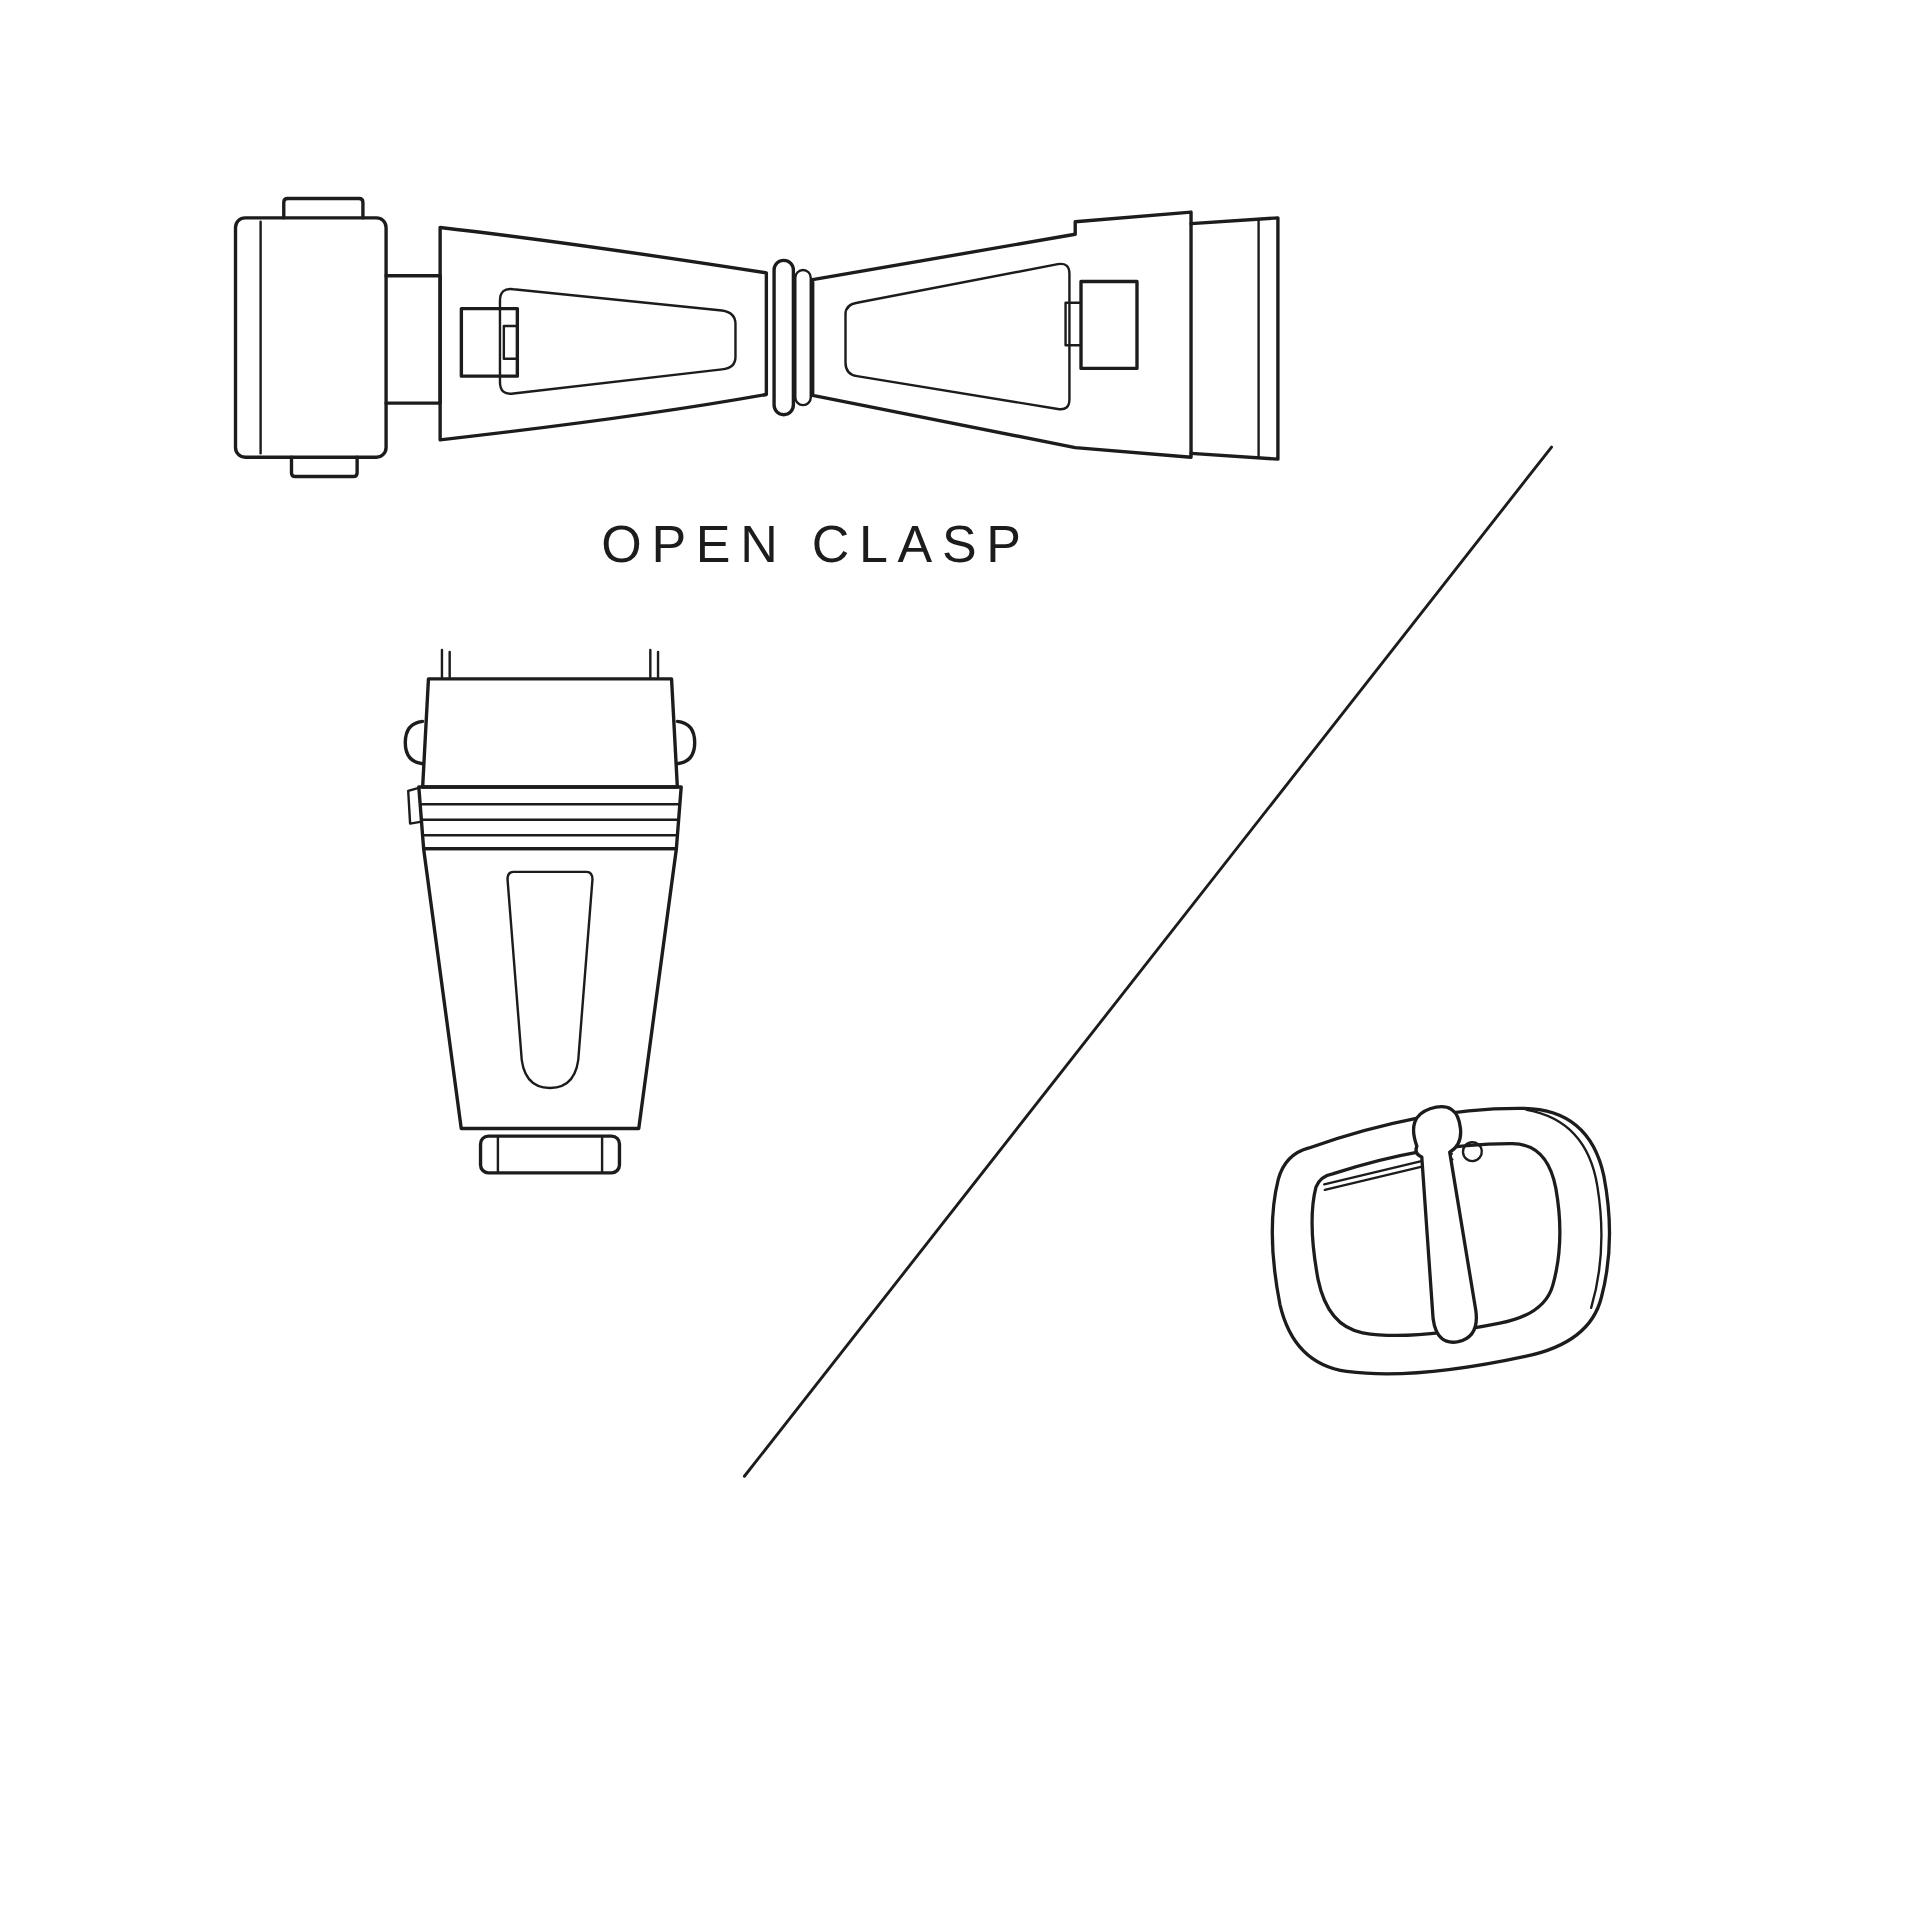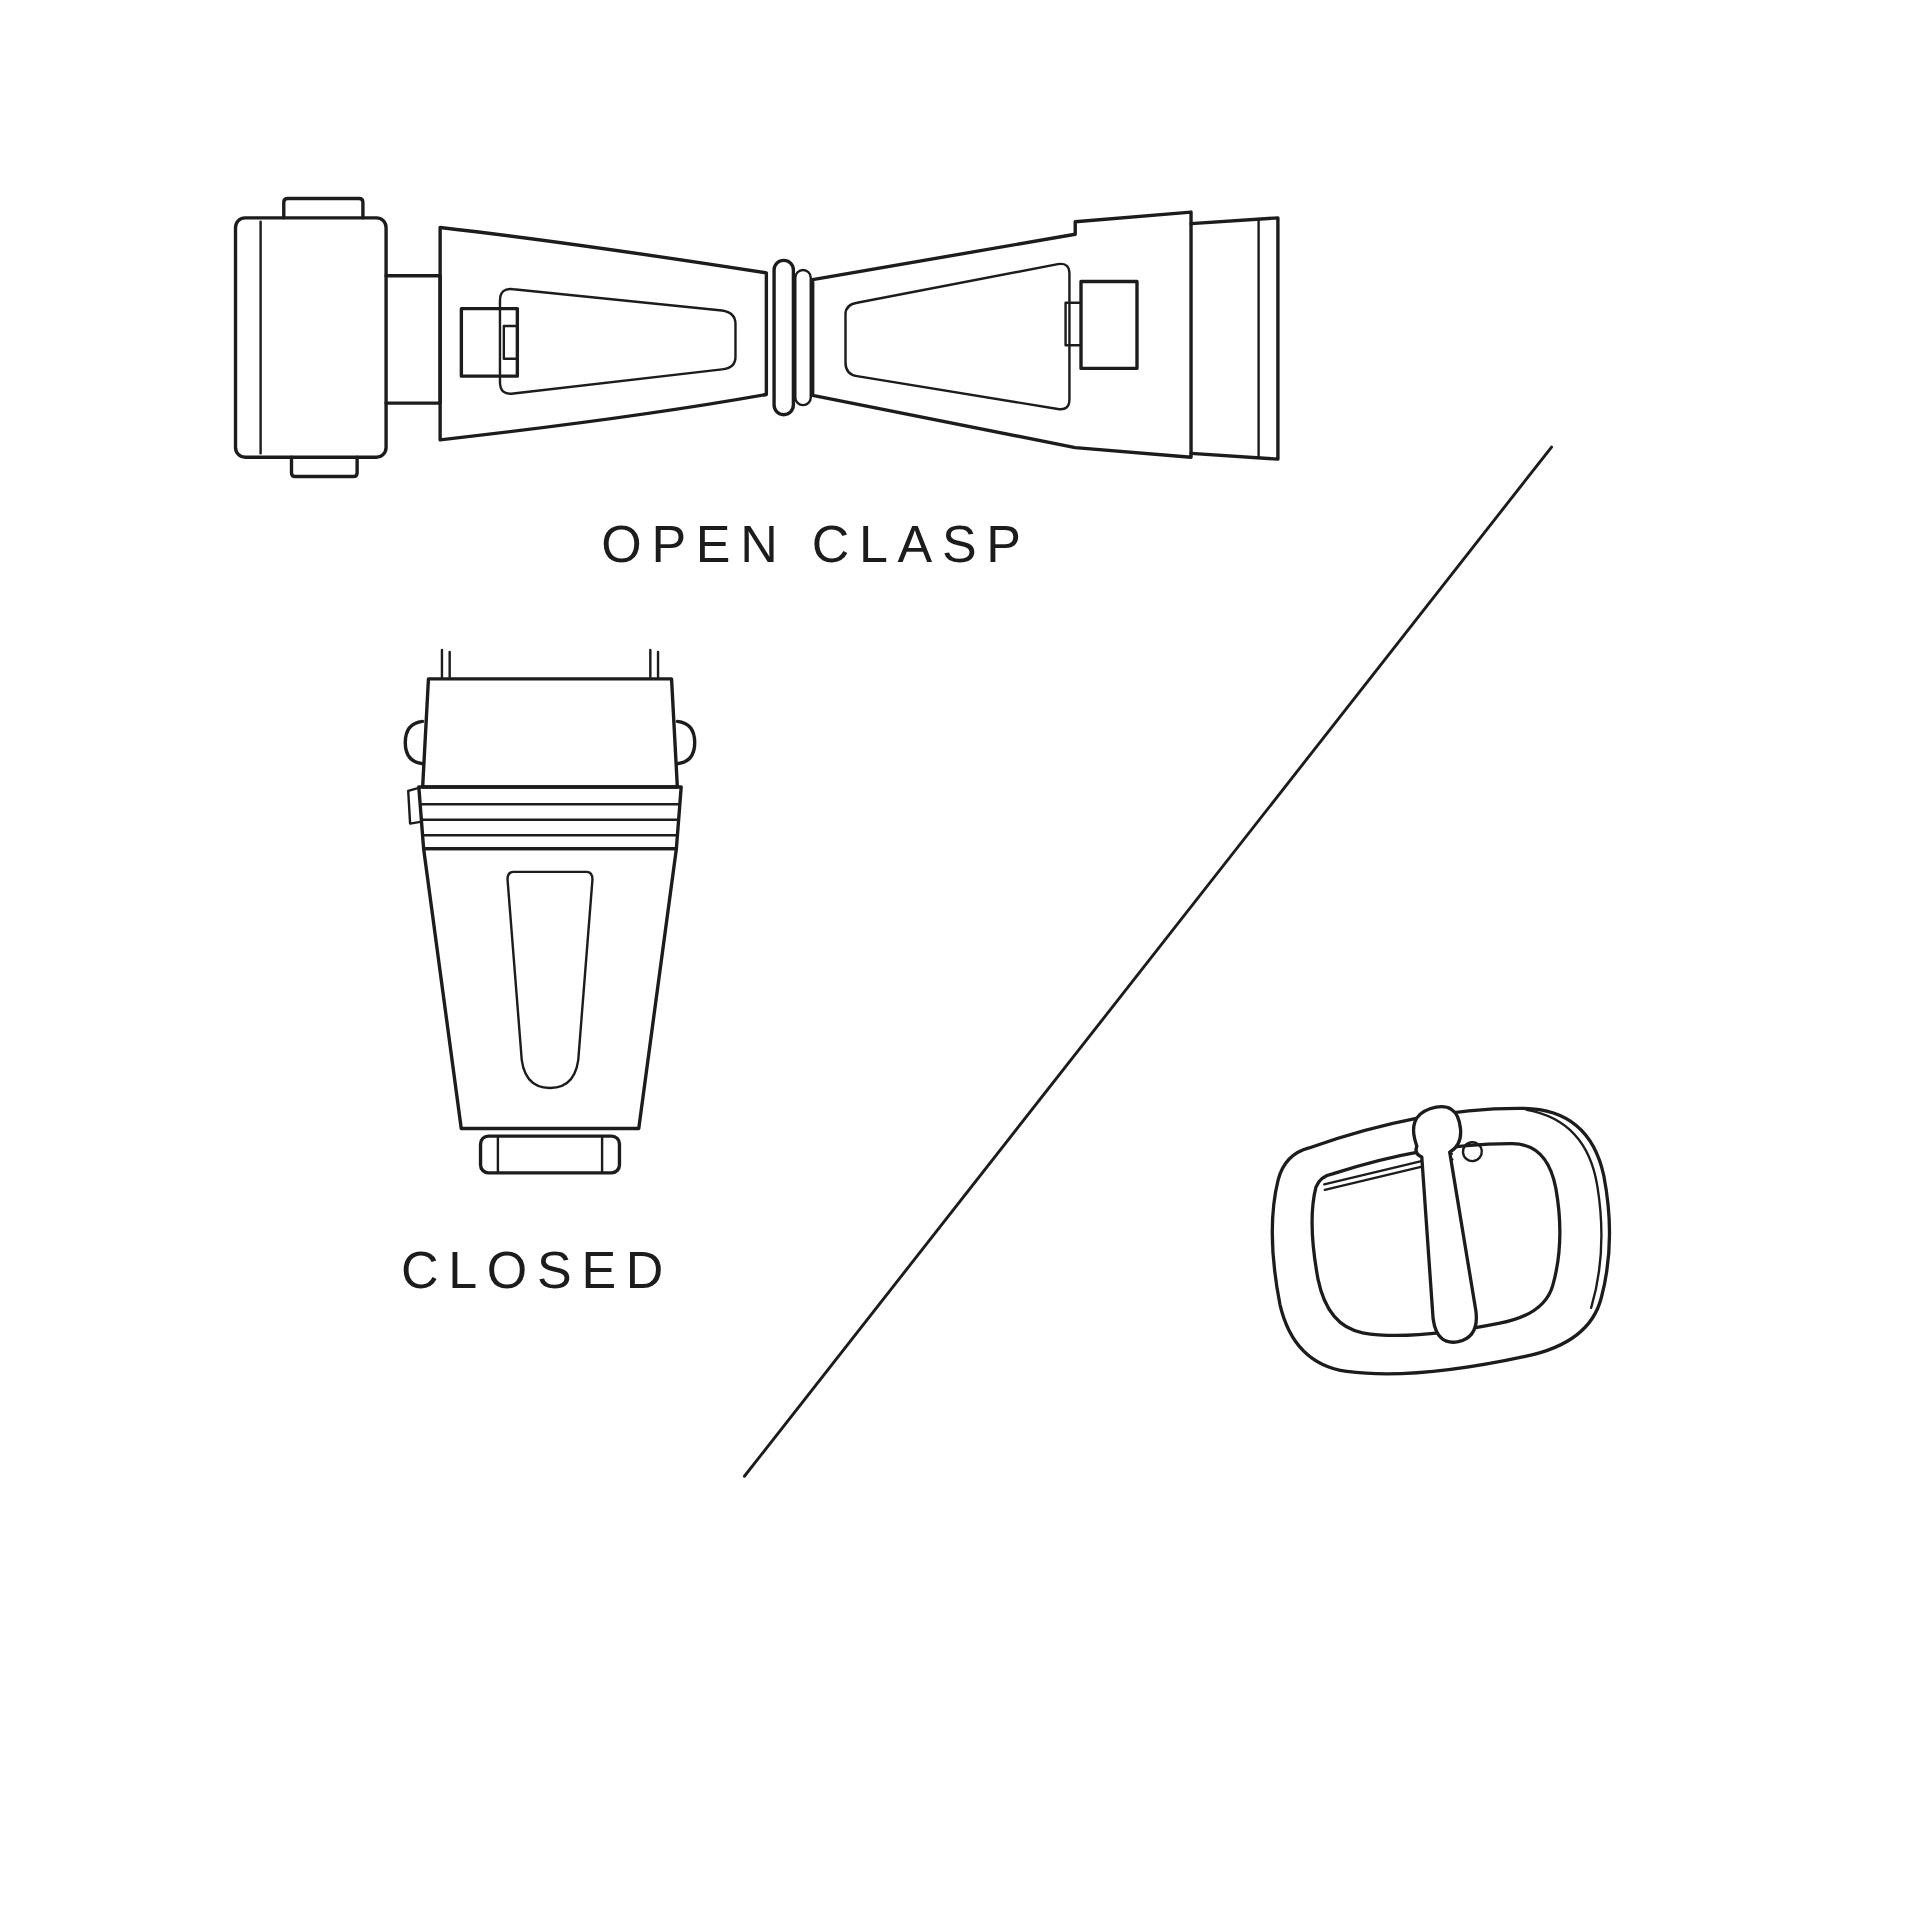--- a/index.html
+++ b/index.html
@@ -97,21 +97,20 @@
       <path class="stroke-thin" d="M34,151 L23,154 L25,188 L37,186"></path>
 
       <path class="stroke" d="M39,214 L301,214 L262,504 L78,504 Z"></path>
       <path class="stroke-thin" d="M132,238 Q126,238 126,246 L140,424 Q141,462 170,462 Q199,462 200,424 L214,246 Q214,238 208,238 Z"></path>
 
       <rect class="stroke" x="98" y="512" width="144" height="38" rx="8"></rect>
       <path class="stroke-thin" d="M116,512 L116,550 M224,512 L224,550"></path>
     </svg>
   </div>
 
-  <div class="caption caption-closed">CLOSED</div>
 
   <svg class="divider" viewBox="0 0 2000 2000">
     <line x1="1607" y1="463" x2="771" y2="1529" stroke="#1c1c1c" stroke-width="3" stroke-linecap="round"></line>
   </svg>
 
   <div class="illo" style="left:1226px;top:1062px;width:415px;height:377px;">
     <svg viewBox="0 0 440 400">
       <g transform="rotate(-6 220 200)">
 
         <path class="stroke" d="M100,78 Q225,48 330,60 Q400,68 408,140 Q414,210 392,268 Q375,315 305,322 Q185,335 115,318 Q60,304 52,240 Q45,160 64,108 Q74,82 100,78 Z"></path>

